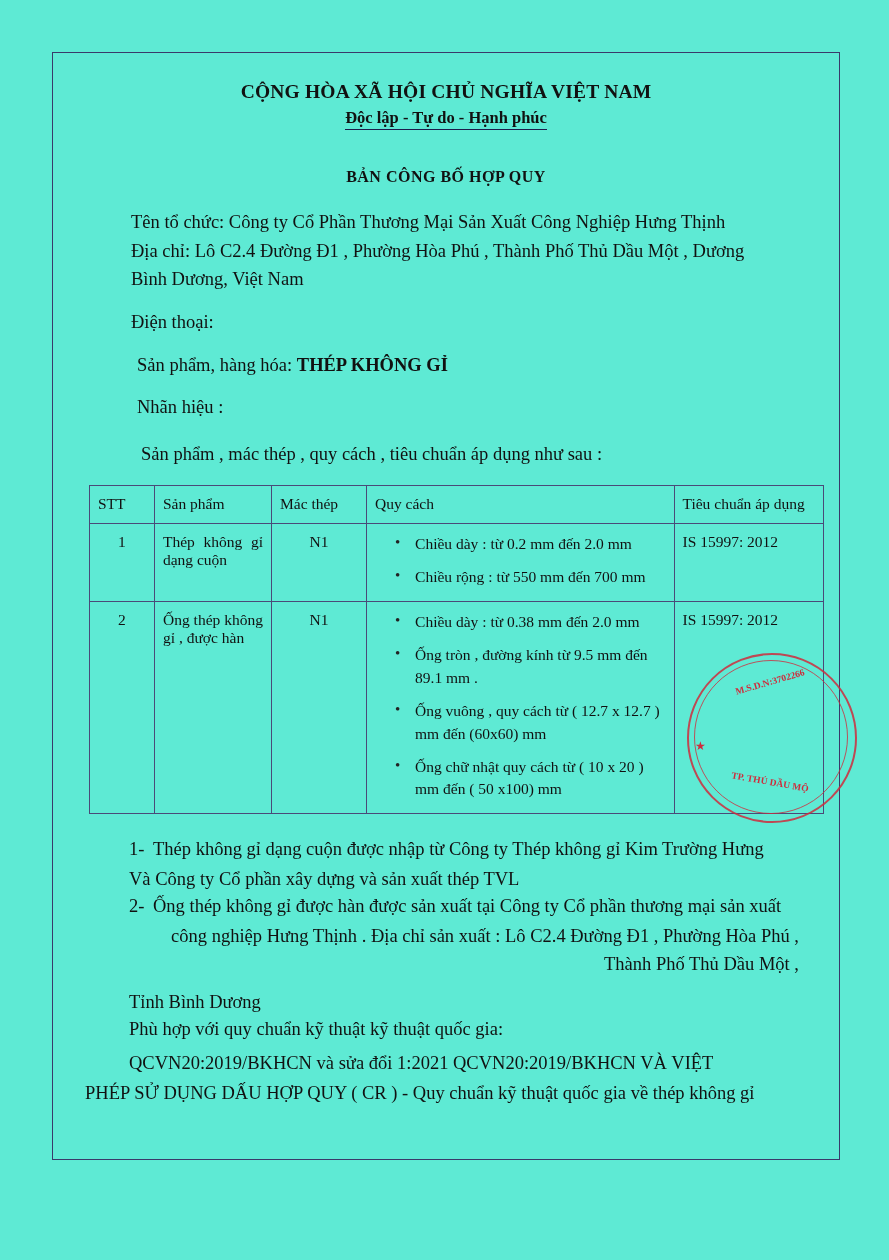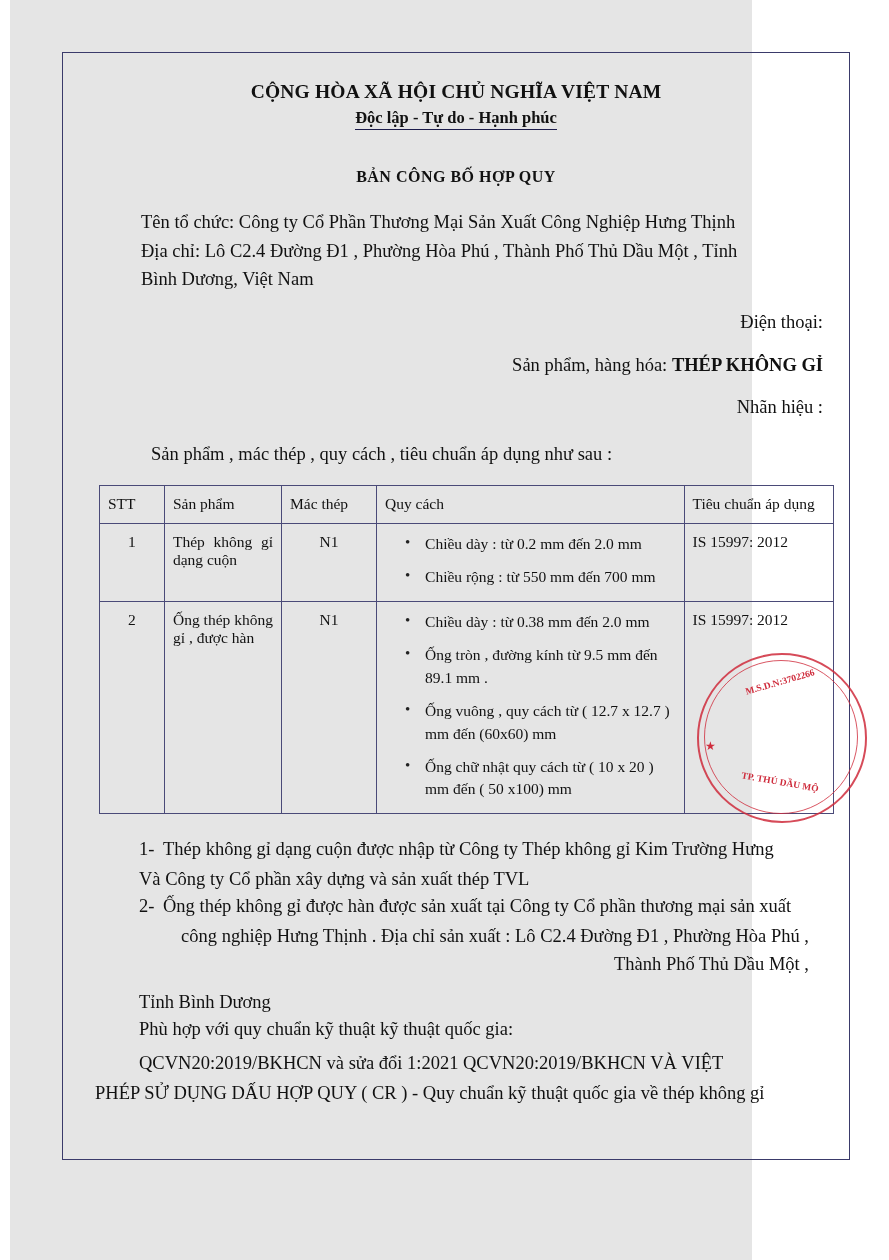--- a/index.html
+++ b/index.html
@@ -11,24 +11,23 @@
     width: 889px;
     height: 1260px;
     font-family: "Liberation Serif", serif;
     color: #111111;
     position: relative;
     overflow: hidden;
   }
   .page {
     position: absolute;
     left: 0; top: 0;
-    width: 742px;
+    width: 889px;
     height: 1260px;
-    background: #e5e5e5;
-    margin-left: 10px;
+    background: #5eead4;
   }
   
   .doc-frame {
     position: absolute;
     left: 52px;
     top: 52px;
     width: 788px;
     height: 1108px;
     border: 1px solid #3a3a6a;
     box-sizing: border-box;
@@ -69,21 +68,21 @@
   }
 
   .body-block {
     margin-top: 22px;
     font-size: 18.5px;
     line-height: 1.55;
   }
   .line-indent-1 { padding-left: 52px; }
   .line-indent-2 { padding-left: 58px; }
   .line-indent-3 { padding-left: 62px; }
-  .gap-s { margin-top: 14px; text-align: right; }
+  .gap-s { margin-top: 14px; }
   .gap-m { margin-top: 18px; }
   .bold { font-weight: bold; }
 
   
   table.spec {
     margin-top: 16px;
     border-collapse: collapse;
     width: 735px;
     margin-left: 10px;
     font-size: 15.5px;
@@ -226,21 +225,21 @@
     <div class="inner">
 
       <div class="center">
         <div class="nation-title">CỘNG HÒA XÃ HỘI CHỦ NGHĨA VIỆT NAM</div>
         <div><span class="nation-sub">Độc lập - Tự do - Hạnh phúc</span></div>
         <div class="doc-title">BẢN CÔNG BỐ HỢP QUY</div>
       </div>
 
       <div class="body-block">
         <div class="line-indent-1">Tên tổ chức: Công ty Cổ Phần Thương Mại Sản Xuất Công Nghiệp Hưng Thịnh</div>
-        <div class="line-indent-1">Địa chỉ: Lô C2.4 Đường Đ1 , Phường Hòa Phú , Thành Phố Thủ Dầu Một , Tỉnh</div>
+        <div class="line-indent-1">Địa chỉ: Lô C2.4 Đường Đ1 , Phường Hòa Phú , Thành Phố Thủ Dầu Một , Dương</div>
         <div class="line-indent-1">Bình Dương, Việt Nam</div>
         <div class="line-indent-1 gap-s">Điện thoại:</div>
         <div class="line-indent-2 gap-s">
           <span>Sản phẩm, hàng hóa: </span><span class="bold">THÉP KHÔNG GỈ</span>
         </div>
         <div class="line-indent-2 gap-s">Nhãn hiệu :</div>
         <div class="line-indent-3 gap-m">Sản phẩm , mác thép , quy cách , tiêu chuẩn áp dụng như sau :</div>
       </div>
 
       <table class="spec">

